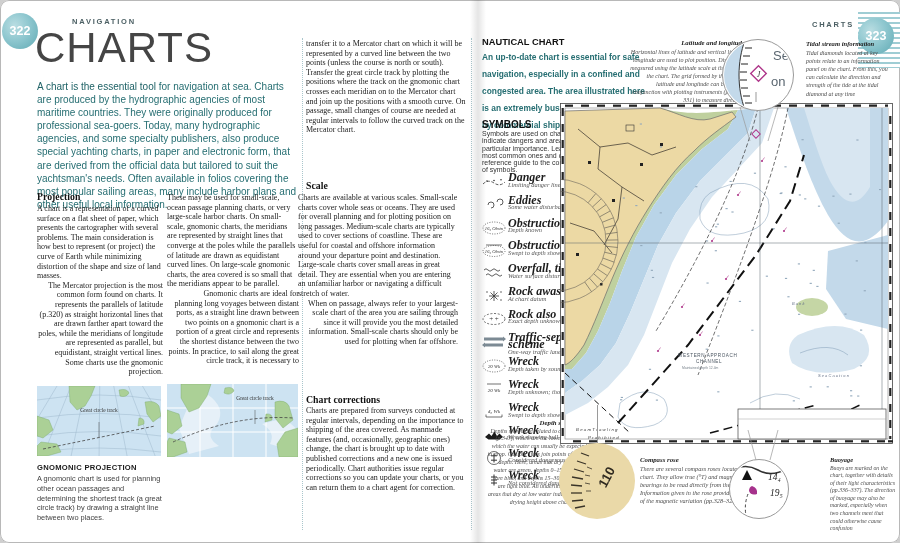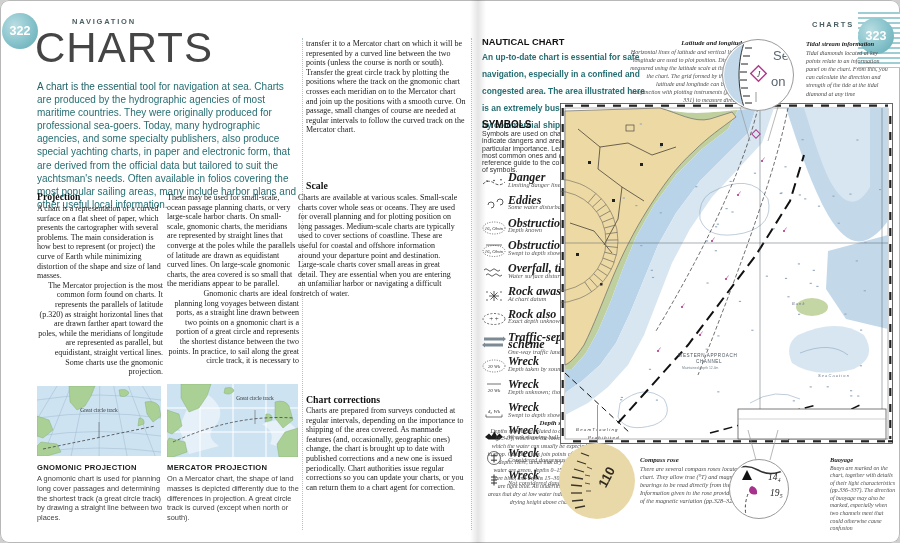--- a/index.html
+++ b/index.html
@@ -115,37 +115,34 @@
         <path d="M2,54 L18,58 L20,68 L6,73 L0,73 L0,58 Z"></path>
       <path d="M118,48 L131,44 L131,73 L112,73 L110,60 Z"></path>
     </g>
     <path d="M6,58 Q68,30 126,34" stroke="#444" stroke-width="0.8" stroke-dasharray="3,2" fill="none"></path>
     <line x1="88" y1="26" x2="88" y2="40" stroke="#444" stroke-width="0.5"></line>
     <text x="88" y="16" text-anchor="middle" font-family="Liberation Serif,serif" font-size="5.4" fill="#333"><tspan x="88" dy="0">Great circle track</tspan></text>
   </svg>
 
   <div class="abs" style="left:37px;top:463px;width:126px;">
     <div class="caphead">GNOMONIC PROJECTION</div>
-    <div class="capbody">A gnomonic chart is used for planning long cover passages and determining the shortest track (a great circle track) by drawing a straight line between two places.</div>
-  </div>
-  <div class="abs" style="left:167px;top:463px;width:132px;">
-    <div class="caphead">MERCATOR PROJECTION</div>
-    <div class="capbody">On a Mercator chart, the shape of land masses is depicted differently due to the differences in projection. A great circle track is curved (except when north or south).</div>
+    <div class="capbody">A gnomonic chart is used for planning other ocean passages and determining the shortest track (a great circle track) by drawing a straight line between two places.</div>
   </div>
 
   <div class="abs dotrule" style="left:302px;top:38px;height:492px;"></div>
   <div class="abs dotrule" style="left:471px;top:38px;height:492px;"></div>
   <div class="abs gutter" style="left:470px;top:0;width:16px;height:543px;"></div>
 
   <div class="abs body" style="left:306px;top:39px;width:160px;">
     <p>transfer it to a Mercator chart on which it will be represented by a curved line between the two points (unless the course is north or south). Transfer the great circle track by plotting the positions where the track on the gnomonic chart crosses each meridian on to the Mercator chart and join up the positions with a smooth curve. On passage, small changes of course are needed at regular intervals to follow the curved track on the Mercator chart.</p>
   </div>
   <div class="abs sechead" style="left:306px;top:180px;">Scale</div>
   <div class="abs body" style="left:298px;top:193px;width:160px;">
     <p>Charts are available at various scales. Small-scale charts cover whole seas or oceans. They are used for overall planning and for plotting position on long passages. Medium-scale charts are typically used to cover sections of coastline. These are useful for coastal and offshore information around your departure point and destination. Large-scale charts cover small areas in great detail. They are essential when you are entering an unfamiliar harbor or navigating a difficult stretch of water.</p>
+    <p>When on passage, always refer to your largest-scale chart of the area you are sailing through since it will provide you the most detailed information. Small-scale charts should only be used for plotting when far offshore.</p>
   </div>
   <div class="abs sechead" style="left:306px;top:394px;">Chart corrections</div>
   <div class="abs body" style="left:306px;top:406px;width:160px;">
     <p>Charts are prepared from surveys conducted at regular intervals, depending on the importance to shipping of the area covered. As manmade features (and, occasionally, geographic ones) change, the chart is brought up to date with published corrections and a new one is issued periodically. Chart authorities issue regular corrections so you can update your charts, or you can return them to a chart agent for correction.</p>
   </div>
 
   <div class="abs stripes" style="left:858px;top:12px;width:42px;height:56px;"></div>
   <div class="abs runhead" style="right:46px;top:20px;">CHARTS</div>
   <div class="abs badge" style="left:858px;top:18px;">
     <span>323</span>

